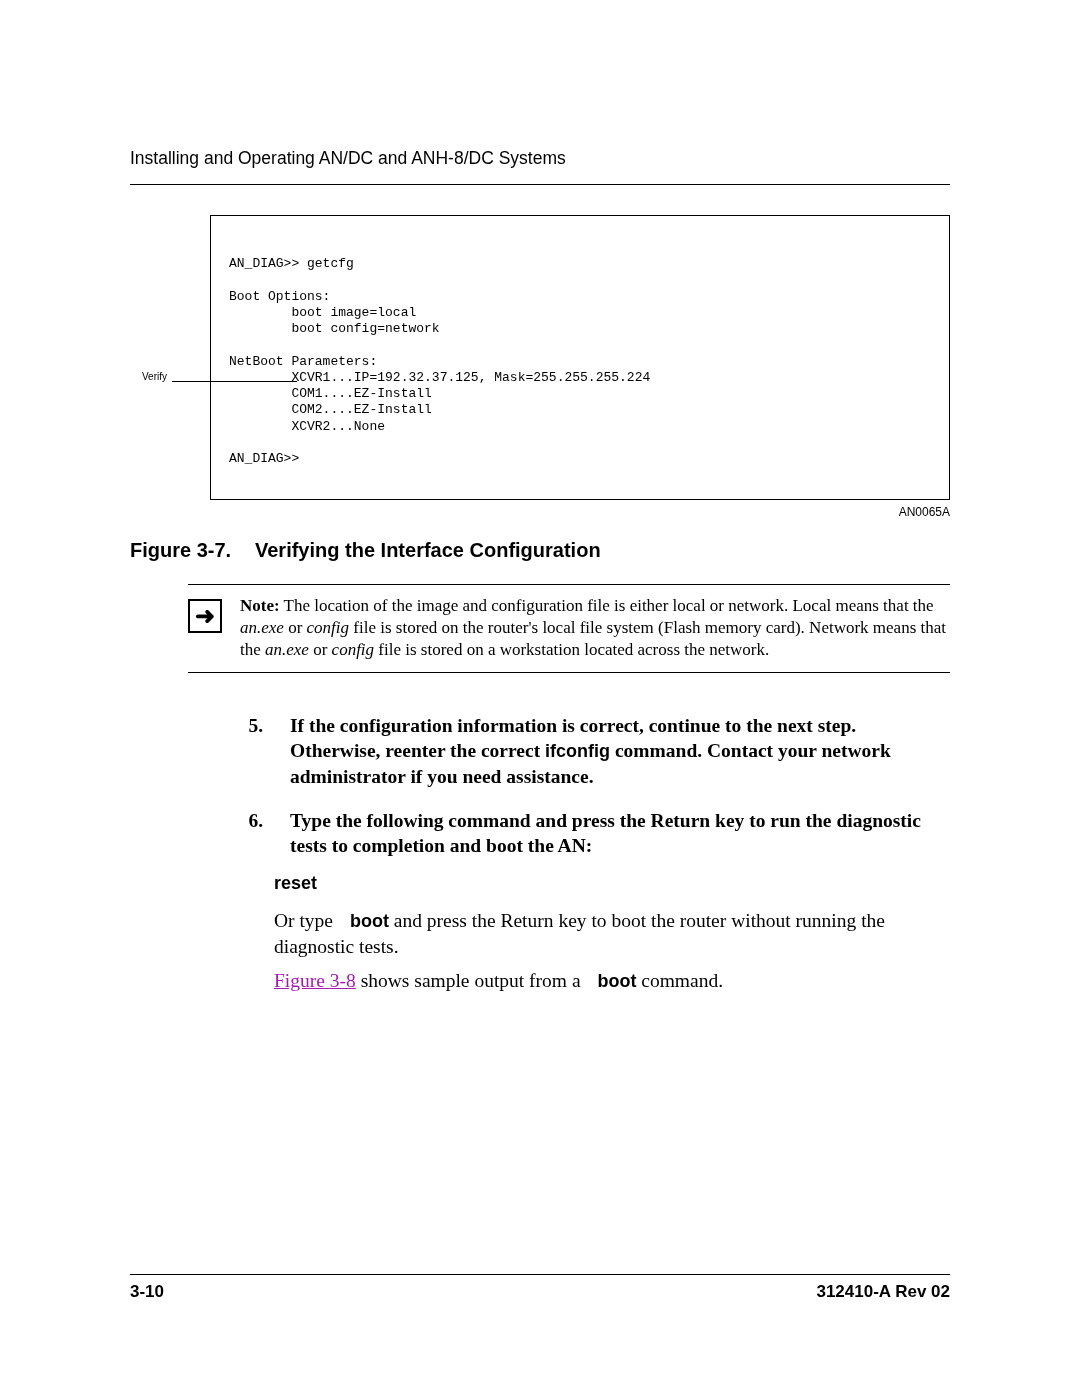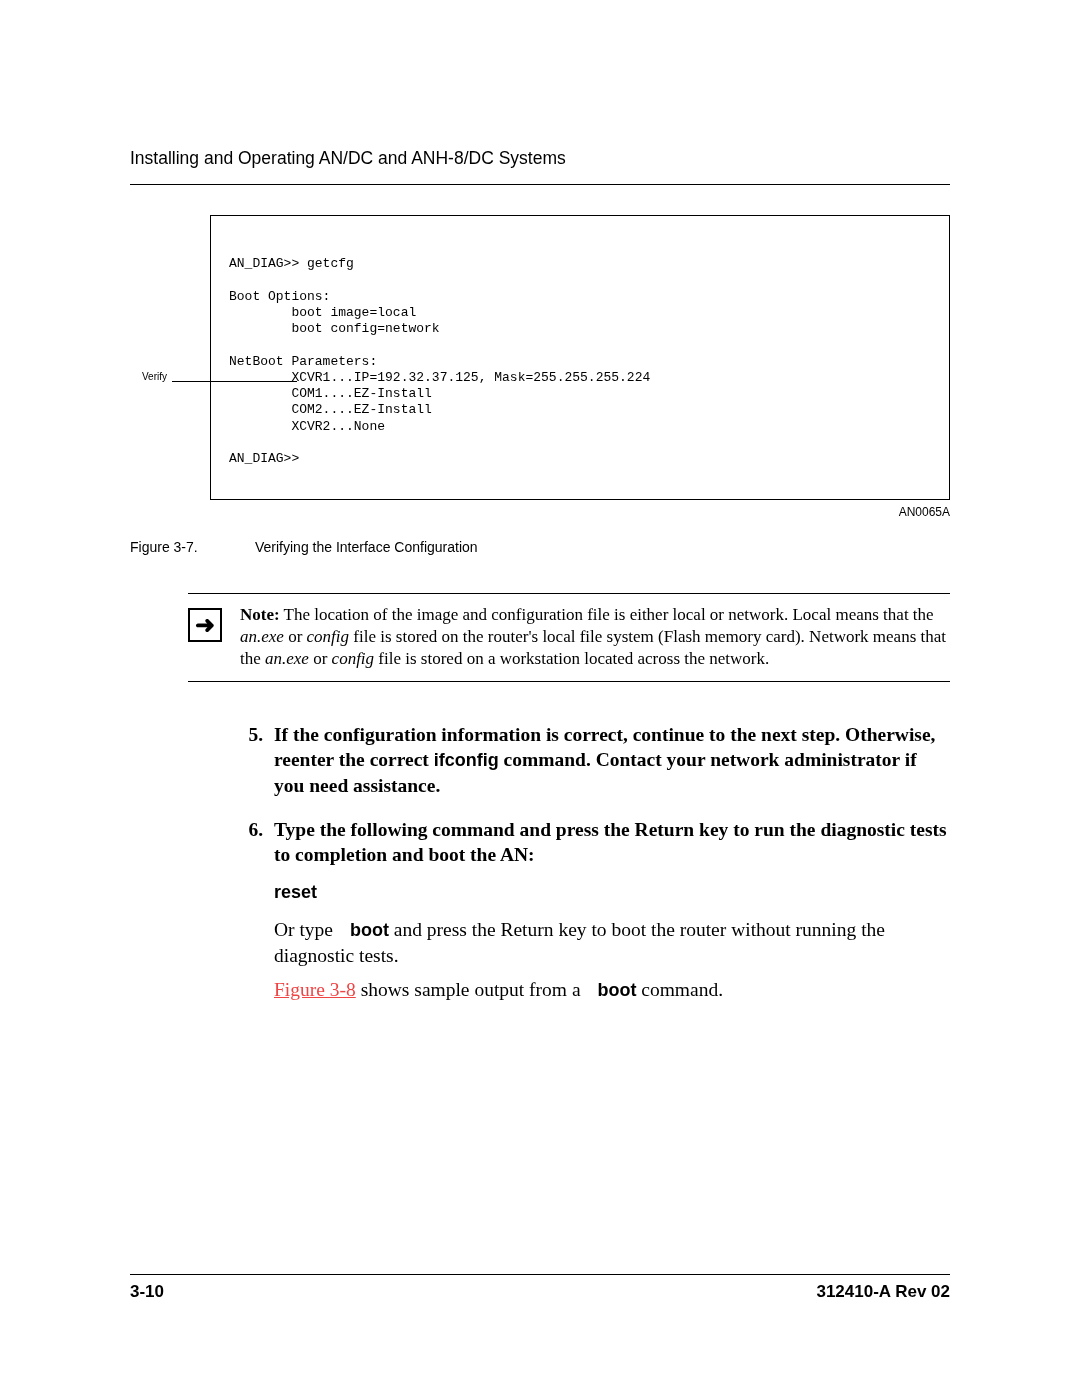--- a/index.html
+++ b/index.html
@@ -55,24 +55,24 @@
     }
     .img-id {
       font-family: Arial, Helvetica, sans-serif;
       font-size: 12px;
       text-align: right;
       margin-top: 5px;
       margin-right: 0;
     }
     .fig-caption {
       font-family: Arial, Helvetica, sans-serif;
-      font-size: 14px;
-      font-weight: normal;
+      font-size: 20px;
+      font-weight: bold;
       margin-top: 20px;
-      margin-bottom: 38px;
+      margin-bottom: 22px;
     }
     .fig-caption .fignum {
       display: inline-block;
       width: 125px;
     }
     .note-block {
       margin-left: 58px;
       border-top: 1.5px solid #000;
       border-bottom: 1.5px solid #000;
       padding: 10px 0 10px 0;
@@ -107,36 +107,37 @@
     ol.steps > li {
       margin-bottom: 18px;
       padding-left: 6px;
     }
     ol.steps > li::marker {
       font-weight: bold;
     }
     .step-body {
       font-weight: bold;
       line-height: 1.32;
+      margin-left: 16px;
     }
     .step-body .sans { font-family: Arial, Helvetica, sans-serif; font-size: 18px; }
     .cmd {
       font-family: Arial, Helvetica, sans-serif;
       font-weight: bold;
       font-size: 18px;
       margin-top: 14px;
       margin-bottom: 14px;
     }
     .para {
       font-weight: normal;
       line-height: 1.32;
       margin-top: 8px;
     }
     .para .bold { font-weight: bold; margin-left: 12px; }
-    .para .link { color: #ef4444; text-decoration: underline; }
+    .para .link { color: #a21caf; text-decoration: underline; }
     .footer {
       position: absolute;
       bottom: 95px;
       left: 130px;
       right: 130px;
       border-top: 1.5px solid #000;
       padding-top: 7px;
       display: flex;
       justify-content: space-between;
       font-family: Arial, Helvetica, sans-serif;

